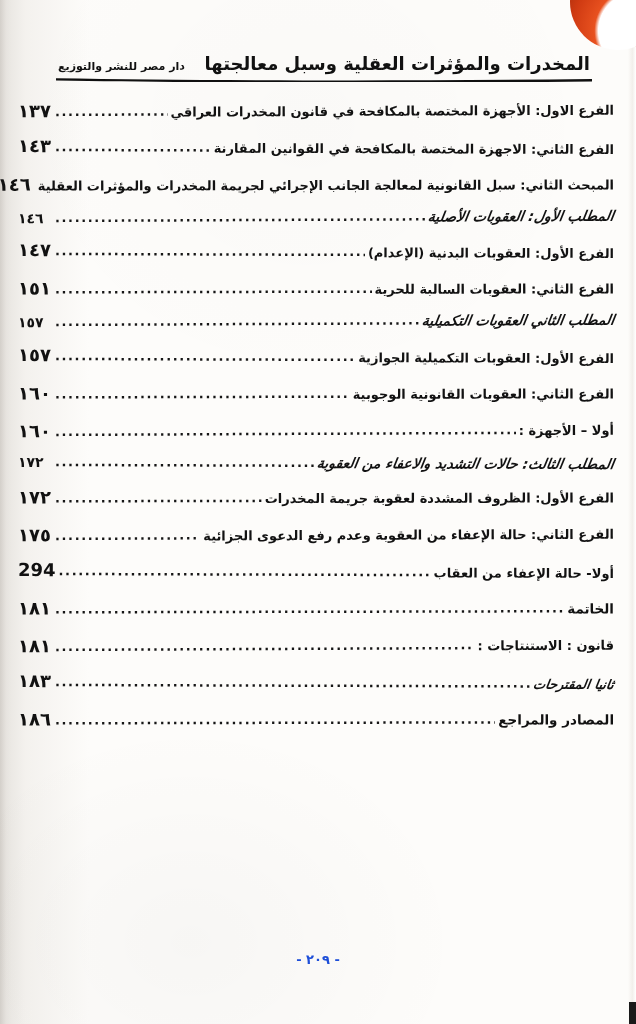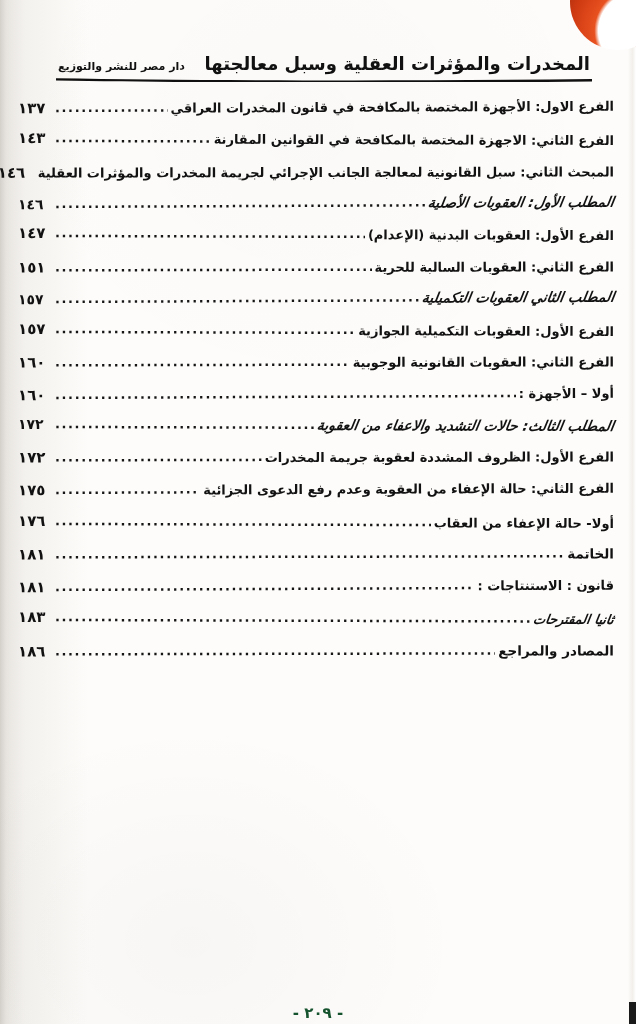--- a/index.html
+++ b/index.html
@@ -136,21 +136,21 @@
     font-weight: 700;
     letter-spacing: 1.6px;
     color: #151515;
     direction: ltr;
     text-align: left;
     margin: 0 3px;
     transform: translateY(-1px);
   }
   .toc-page {
     flex: 0 0 auto;
-    font-size: 15px;
+    font-size: 18px;
     font-weight: 700;
     color: #111;
     min-width: 34px;
     text-align: left;
     direction: ltr;
   }
 
   
   .lvl-matlab .toc-label {
     font-style: italic;
@@ -168,26 +168,26 @@
   
   .jit-1 { transform: rotate(-0.25deg); }
   .jit-2 { transform: rotate(0.18deg); }
   .jit-3 { transform: rotate(-0.12deg); }
 
   
   .folio {
     position: absolute;
     left: 0;
     right: 0;
-    top: 1004px;
+    top: 952px;
     text-align: center;
-    font-size: 15px;
+    font-size: 13px;
     font-weight: 700;
     letter-spacing: 1px;
-    color: #14532d;
+    color: #1d4ed8;
     z-index: 8;
     direction: ltr;
   }
 </style>
 </head>
 <body>
 
 <div id="page">
 
   <div class="edge-left"></div>
@@ -283,21 +283,21 @@
 
     <div class="toc-row lvl-far jit-1">
       <span class="toc-label">الفرع الثاني: حالة الإعفاء من العقوبة وعدم رفع الدعوى الجزائية</span>
       <span class="toc-leader">..........................................................................................................</span>
       <span class="toc-page">١٧٥</span>
     </div>
 
     <div class="toc-row lvl-item jit-2">
       <span class="toc-label">أولا- حالة الإعفاء من العقاب</span>
       <span class="toc-leader">..........................................................................................................</span>
-      <span class="toc-page">١٧٦</span>
+      <span class="toc-page">294</span>
     </div>
 
     <div class="toc-row lvl-khatima jit-3">
       <span class="toc-label">الخاتمة</span>
       <span class="toc-leader">..........................................................................................................</span>
       <span class="toc-page">١٨١</span>
     </div>
 
     <div class="toc-row lvl-item jit-1">
       <span class="toc-label">قانون : الاستنتاجات :</span>

